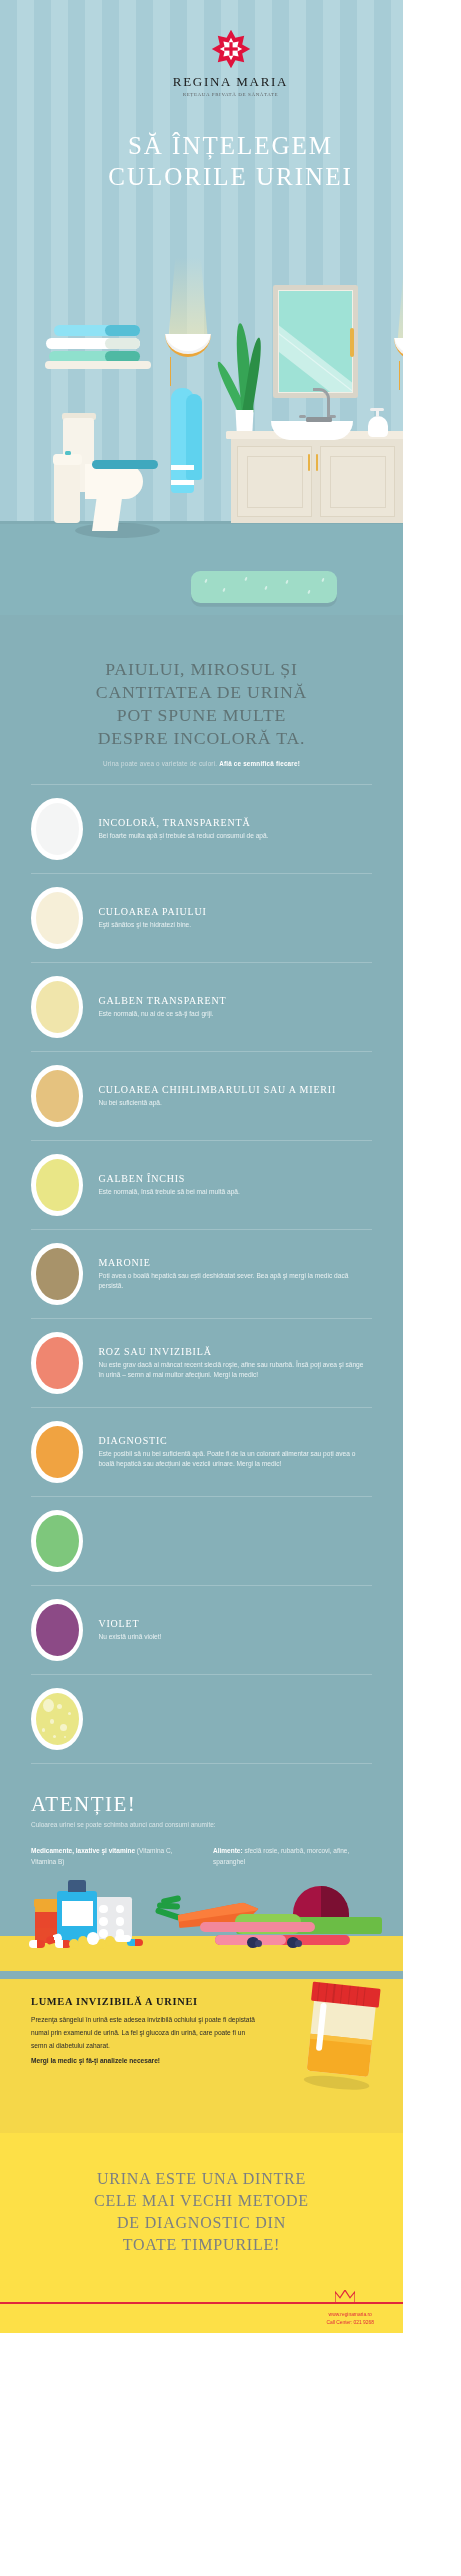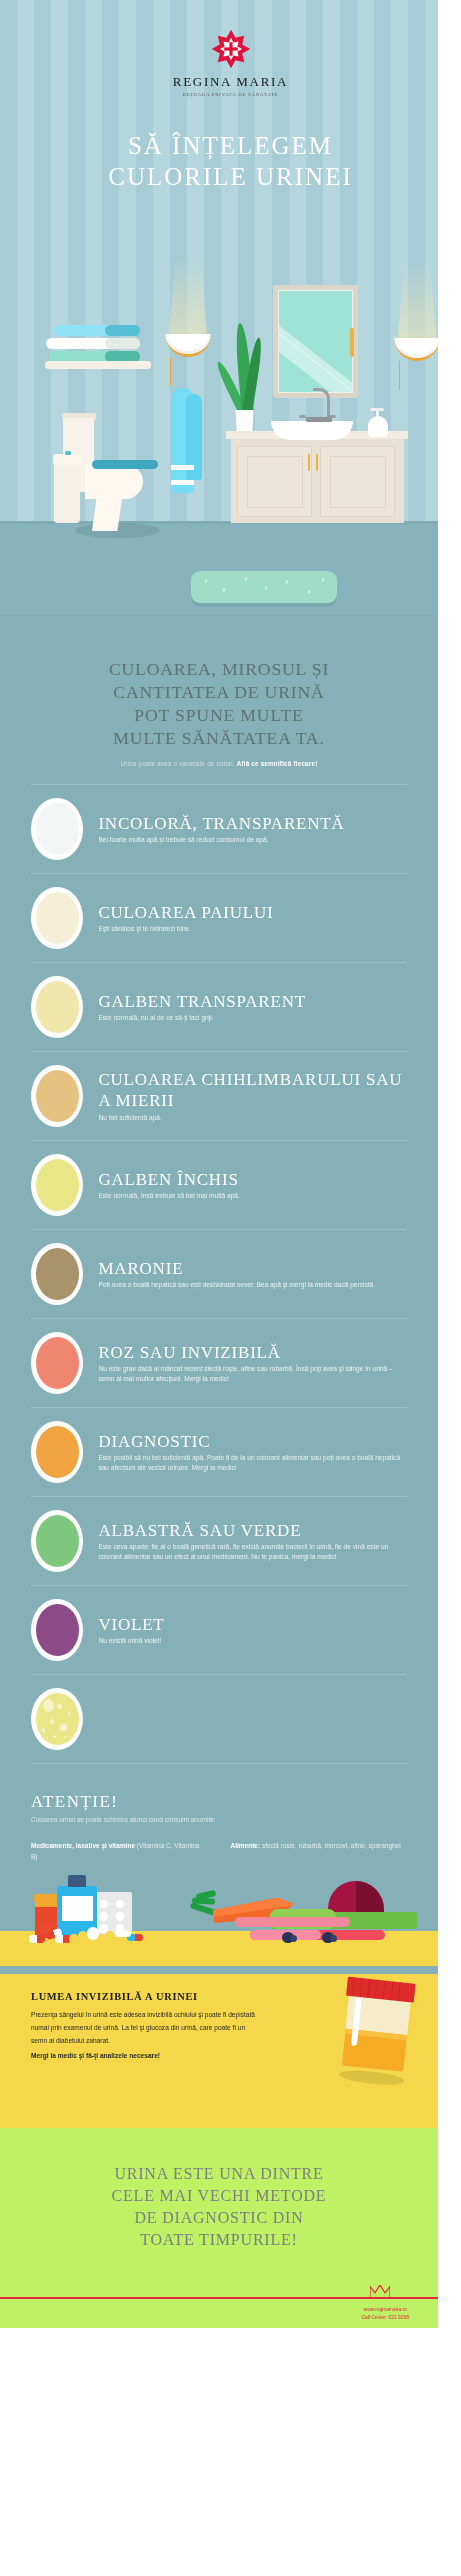--- a/index.html
+++ b/index.html
@@ -2,21 +2,21 @@
 <html style="font-size:12.3px"><head>
 <meta charset="utf-8">
 <style>
   * { box-sizing: border-box; margin: 0; padding: 0; }
   html, body { background: #fff; }
   body {
     width: 461px;
     font-family: "Liberation Sans", sans-serif;
     -webkit-font-smoothing: antialiased;
   }
-  .page { width: 438px; position: relative; overflow: hidden; }
+  .page { width: 403px; position: relative; overflow: hidden; }
 
   
   .hero {
     position: relative;
     width: 461px;
     height: 615px;
     background: #aacfd8;
     overflow: hidden;
   }
   .stripes {
@@ -278,38 +278,38 @@
   }
   .swatch .fill {
     width: 43px; height: 52px; border-radius: 50%;
     position: relative; overflow: hidden;
   }
   .swatch .bubble { position: absolute; border-radius: 50%; background: rgba(255,255,255,0.55); }
   .color-text { flex: 1 1 auto; padding-right: 4.6px; }
   .color-text h3 {
     font-family: "Liberation Serif", serif;
     font-weight: 400;
-    font-size: 17px;
+    font-size: 10px;
     letter-spacing: 0.8px;
     color: #ffffff;
     line-height: 1.25;
     margin-bottom: 1.5px;
   }
   .color-text p {
     font-size: 6.6px;
     line-height: 1.5;
     color: #eaf2f3;
   }
 
   
   .attention { padding: 28px 31px 0; }
   .attention h2 {
     font-family: "Liberation Serif", serif;
     font-weight: 400;
-    font-size: 17px;
+    font-size: 21px;
     letter-spacing: 1.5px;
     color: #ffffff;
   }
   .attention .sub {
     margin-top: 3.8px;
     font-size: 6.5px;
     color: #dbe7e9;
   }
   .attention .cols {
     display: flex;
@@ -378,21 +378,21 @@
   .sample-cup { position: absolute; right: 28px; top: 6.2px; width: 66px; height: 92px; transform: rotate(6deg); }
   .sample-cup .body { position: absolute; top: 12.3px; left: 1.5px; width: 62px; height: 77px; background: #f5ecc9; border-radius: 0 0 3.8px 3.8px; }
   .sample-cup .liquid { position: absolute; bottom: 0; left: 0; width: 62px; height: 37px; background: #f6ab24; border-radius: 0 0 3.8px 3.8px; }
   .sample-cup .liquid .top { position: absolute; top: 0; left: 0; width: 62px; height: 4.6px; background: #f9bf3f; }
   .sample-cup .lid { position: absolute; top: 0; left: -1.5px; width: 68px; height: 18.5px; background: #e02b2b; border-radius: 1.5px; }
   .sample-cup .lid i { position: absolute; top: 0; width: 1.5px; height: 18.5px; background: rgba(0,0,0,0.10); }
   .sample-cup .shine { position: absolute; top: 20px; left: 9.2px; width: 5.4px; height: 48px; background: #fff; border-radius: 3.1px; }
   .sample-cup .shadow { position: absolute; bottom: -12.3px; left: 0px; width: 66px; height: 12.3px; background: rgba(0,0,0,0.10); border-radius: 50%; }
 
   
-  .footer { background: #bef264; padding: 35px 31px 0; text-align: center; height: 200px; position: relative; }
+  .footer { background: #fde047; padding: 35px 31px 0; text-align: center; height: 200px; position: relative; }
   .footer h2 {
     font-family: "Liberation Serif", serif;
     font-weight: 400;
     font-size: 16px;
     line-height: 1.38;
     letter-spacing: 0.8px;
     color: #7b7f83;
   }
   .footer-bar { position: absolute; left: 0; right: 0; bottom: 29px; height: 14px; }
   .footer-bar .line { position: absolute; left: 0; right: 0; bottom: 0; height: 1.2px; background: #e0293c; }
@@ -521,24 +521,24 @@
     <div class="hero-title">
       <div>SĂ ÎNȚELEGEM</div>
       <div>CULORILE URINEI</div>
     </div>
   </div>
 
   <div class="main">
 
     <div class="section-head">
       <h2>
-        <span>CULOAREA, MIROSUL ȘI</span><br>
+        <span>PAIULUI, MIROSUL ȘI</span><br>
         <span>CANTITATEA DE URINĂ</span><br>
         <span>POT SPUNE MULTE</span><br>
-        <span>MULTE SĂNĂTATEA TA.</span>
+        <span>DESPRE INCOLORĂ TA.</span>
       </h2>
       <p class="lead">
         <span>Urina poate avea o varietate de culori. </span><b>Află ce semnifică fiecare!</b>
       </p>
     </div>
 
     <div class="color-list">
 
       <div class="color-row">
         <div class="swatch">
@@ -616,24 +616,20 @@
         </div>
         <div class="color-text">
           <h3>DIAGNOSTIC</h3>
           <p>Este posibil să nu bei suficientă apă. Poate fi de la un colorant alimentar sau poți avea o boală hepatică sau afecțiuni ale vezicii urinare. Mergi la medic!</p>
         </div>
       </div>
 
       <div class="color-row">
         <div class="swatch">
           <div class="fill" style="background: rgb(126, 199, 124);"></div>
-        </div>
-        <div class="color-text">
-          <h3>ALBASTRĂ SAU VERDE</h3>
-          <p>Este ceva aparte: fie ai o boală genetică rară, fie există anumite bacterii în urină, fie de vină este un colorant alimentar sau un efect al unui medicament. Nu te panica, mergi la medic!</p>
         </div>
       </div>
 
       <div class="color-row">
         <div class="swatch">
           <div class="fill" style="background: rgb(140, 74, 134);"></div>
         </div>
         <div class="color-text">
           <h3>VIOLET</h3>
           <p>Nu există urină violet!</p>

